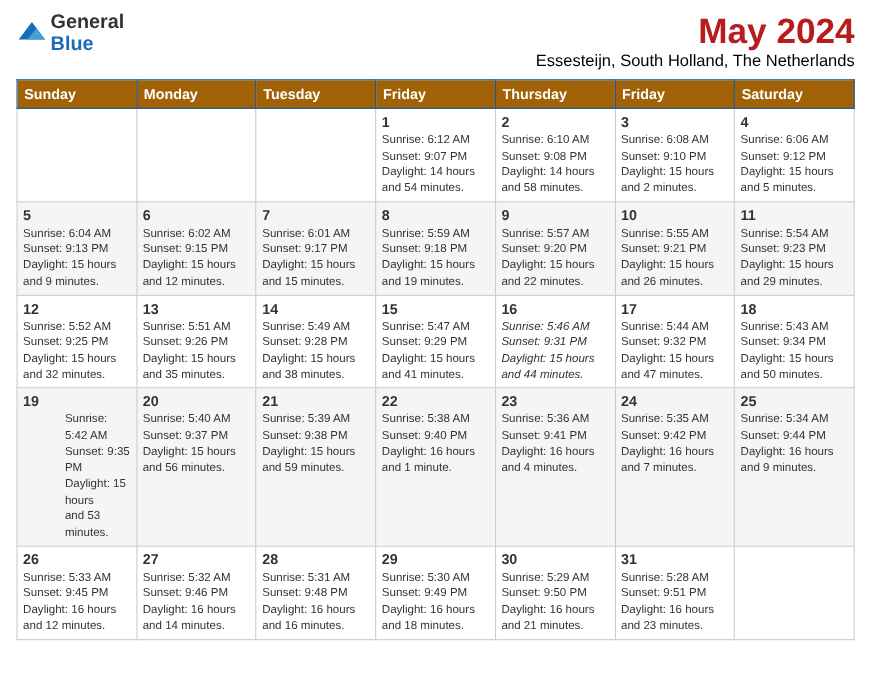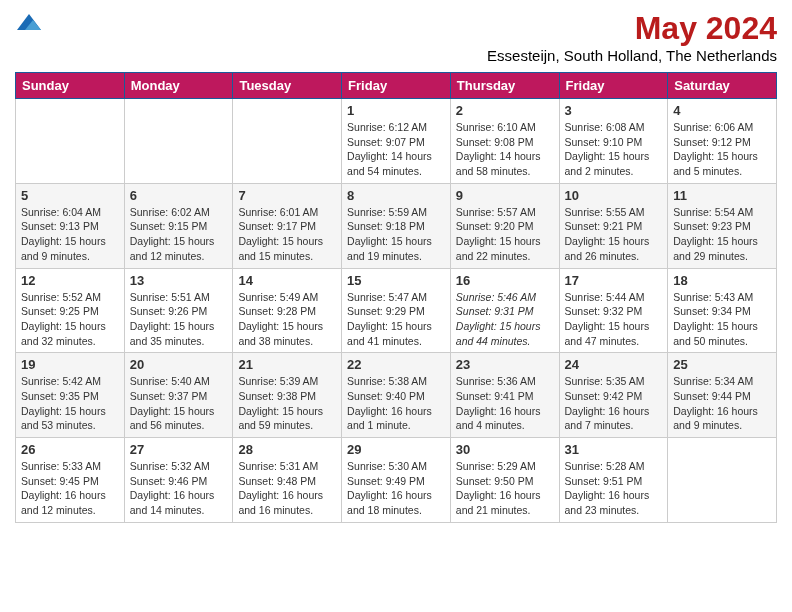--- a/index.html
+++ b/index.html
@@ -43,21 +43,21 @@
     .location {
       font-size: 15px;
       color: #000000;
     }
     .calendar {
       width: 100%;
       border-collapse: collapse;
       border: 1px solid #ccc;
     }
     .calendar th {
-      background: #be185d;
+      background: #a16207;
       color: #fff;
       text-align: left;
       padding: 5px 6px;
       font-size: 13px;
       border: 1px solid #1a5a9a;
     }
     .calendar td {
       vertical-align: top;
       border: 1px solid #ccc;
       padding: 4px 5px;
@@ -88,20 +88,24 @@
 </head>
 <body>
 
 <div class="header">
   <div class="logo">
     <svg class="logo-icon" viewBox="0 0 28 28">
       <rect x="0" y="0" width="28" height="28" rx="3" fill="white"></rect>
       <polygon points="14,4 26,20 2,20" fill="#1a6bb5"></polygon>
       <polygon points="18,10 26,20 10,20" fill="#4a9fd4"></polygon>
     </svg>
+    <div class="logo-text">
+      <span class="logo-general">General</span><br>
+      <span class="logo-blue">Blue</span>
+    </div>
   </div>
   <div class="title-block">
     <div class="month-title">May 2024</div>
     <div class="location">Essesteijn, South Holland, The Netherlands</div>
   </div>
 </div>
 
 <table class="calendar">
   <thead>
     <tr>
@@ -246,21 +250,21 @@
           <span class="day-number">18</span>
           <div class="day-info" style="white-space: pre-line;">Sunrise: 5:43 AM
 Sunset: 9:34 PM
 Daylight: 15 hours
 and 50 minutes.</div>
         </td>
       </tr>
       <tr>
         <td>
           <span class="day-number">19</span>
-          <div class="day-info" style="white-space: pre-line;">Sunrise: 5:42 AM
+          <div class="day-info" style="white-space: pre-line; margin-left: 38px;">Sunrise: 5:42 AM
 Sunset: 9:35 PM
 Daylight: 15 hours
 and 53 minutes.</div>
         </td>
         <td>
           <span class="day-number">20</span>
           <div class="day-info" style="white-space: pre-line;">Sunrise: 5:40 AM
 Sunset: 9:37 PM
 Daylight: 15 hours
 and 56 minutes.</div>

